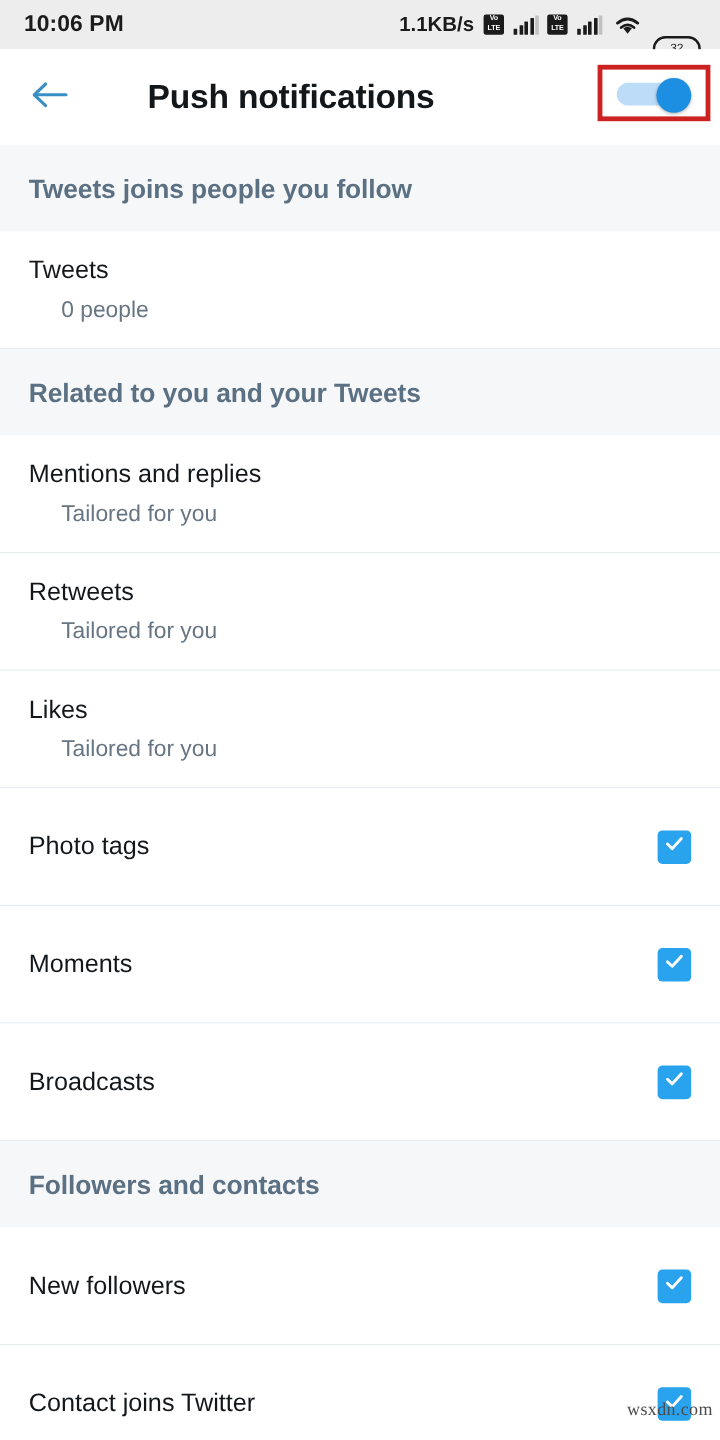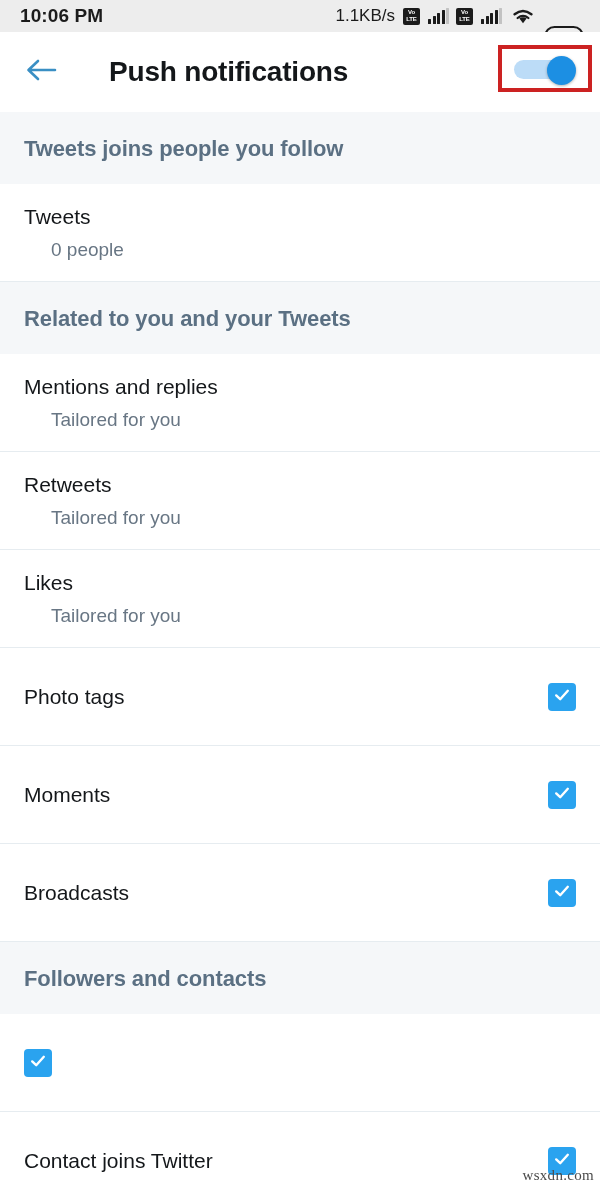--- a/index.html
+++ b/index.html
@@ -15,41 +15,41 @@
   #screen {
     position: relative;
     width: 600px;
     height: 1200px;
     background: #ffffff;
     overflow: hidden;
   }
 
   
   .status-bar {
-    height: 32px;
+    height: 41px;
     background: #ededed;
     display: flex;
     align-items: center;
     justify-content: space-between;
     padding: 0 16px 0 20px;
   }
   .status-clock {
     font-size: 19px;
     font-weight: bold;
     color: #1b1b1b;
     letter-spacing: 0.1px;
   }
   .status-right {
     display: flex;
     align-items: center;
     gap: 7px;
   }
   .net-speed {
     font-size: 17px;
-    font-weight: normal;
+    font-weight: bold;
     color: #1b1b1b;
     margin-right: 1px;
   }
   .volte-badge {
     width: 17px;
     height: 17px;
     background: #1b1b1b;
     color: #ffffff;
     border-radius: 2px;
     font-size: 6px;
@@ -95,20 +95,21 @@
   }
 
   
   .app-bar {
     height: 80px;
     background: #ffffff;
     display: flex;
     align-items: center;
     padding: 0 8px 0 24px;
     position: relative;
+    gap: 14px;
   }
   .back-btn {
     width: 46px;
     height: 46px;
     display: flex;
     align-items: center;
     justify-content: flex-start;
     cursor: pointer;
   }
   .app-title {
@@ -344,20 +345,23 @@
         <svg width="20" height="20" viewBox="0 0 20 20">
           <path d="M4.2 10.4 L8.2 14.2 L15.8 5.8" stroke="#ffffff" stroke-width="2.4" fill="none" stroke-linecap="round" stroke-linejoin="round"></path>
         </svg>
       </span>
     </div>
   </div>
 
   <div class="section-header">Followers and contacts</div>
 
   <div class="row">
+    <div class="row-text">
+      <div class="row-title">New followers</div>
+    </div>
     <div class="checkbox">
       <span>
         <svg width="20" height="20" viewBox="0 0 20 20">
           <path d="M4.2 10.4 L8.2 14.2 L15.8 5.8" stroke="#ffffff" stroke-width="2.4" fill="none" stroke-linecap="round" stroke-linejoin="round"></path>
         </svg>
       </span>
     </div>
   </div>
 
   <div class="row no-divider">

